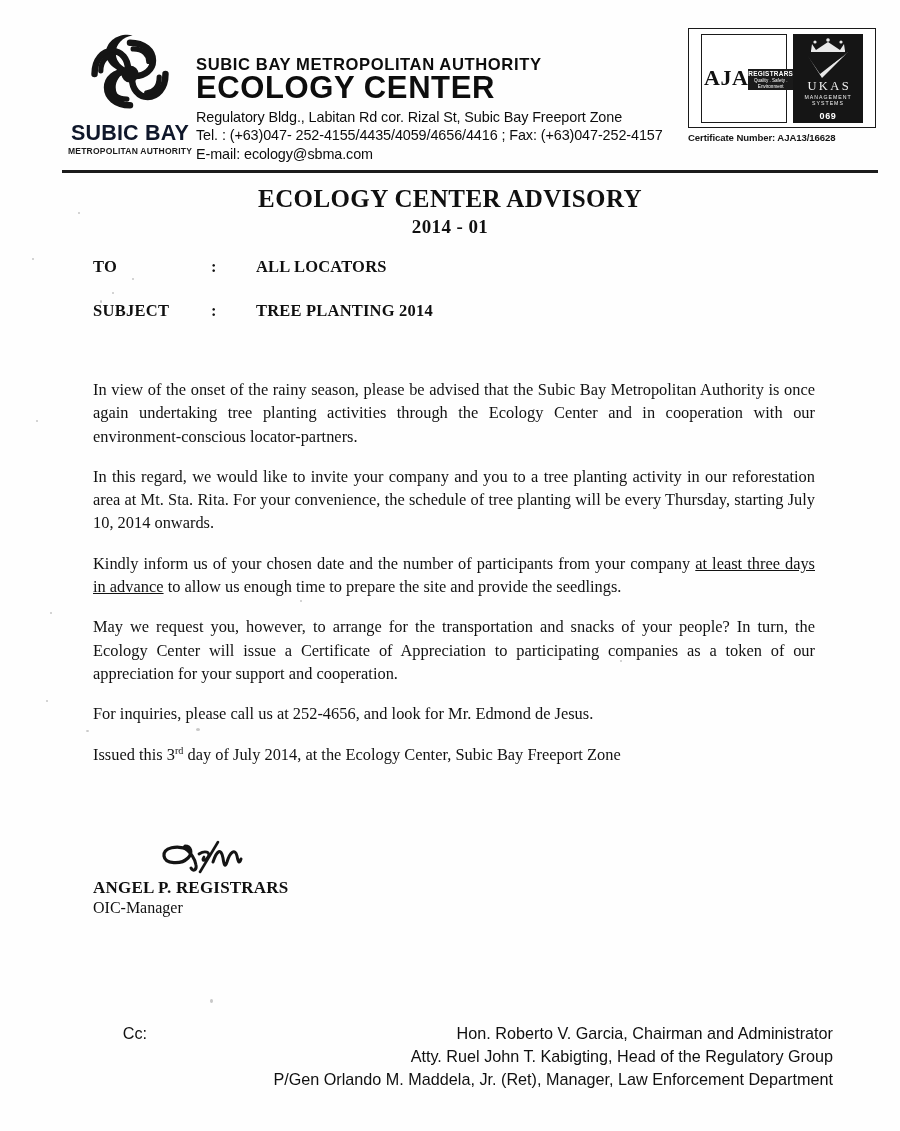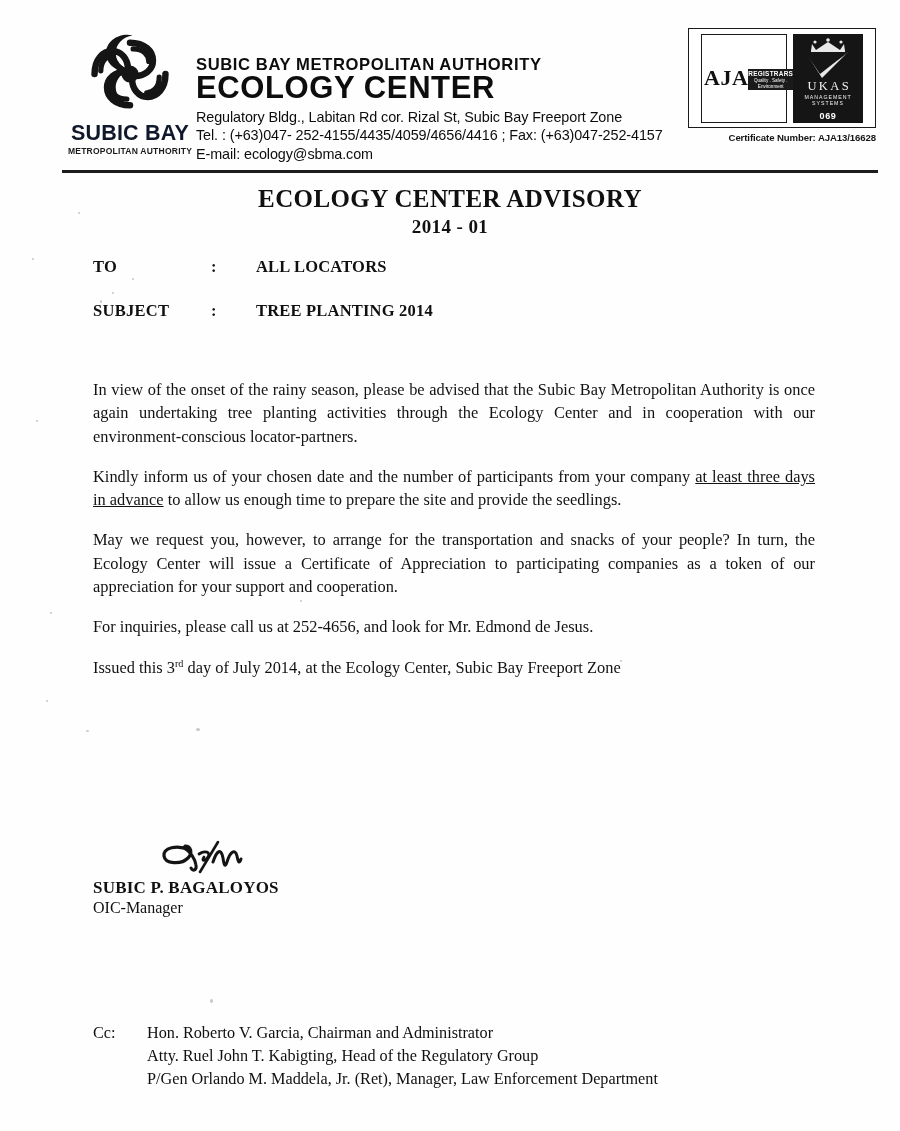--- a/index.html
+++ b/index.html
@@ -186,21 +186,21 @@
   }
   .ukas-num {
     font-family: "Liberation Sans", sans-serif;
     font-size: 9px;
     font-weight: bold;
     letter-spacing: 0.6px;
     margin-top: 4px;
     color: #fff;
   }
   .cert-number {
-    text-align: right;
+    text-align: left;
     font-family: "Liberation Sans", sans-serif;
     font-weight: bold;
     font-size: 9.6px;
     letter-spacing: -0.1px;
     margin-top: 4px;
     color: #151515;
   }
 
   .rule {
     position: absolute;
@@ -289,25 +289,26 @@
     font-size: 16px;
     margin-top: 1px;
   }
 
   
   .cc-block {
     position: absolute;
     left: 93px;
     top: 1022px;
     width: 740px;
-    font-family: Liberation Serif, serif;
+    font-family: Liberation Sans, sans-serif;
     font-size: 16.2px;
     line-height: 1.43;
     display: flex;
     align-items: flex-start;
+    text-align: right;
   }
   .cc-label { flex: 0 0 54px; }
   .cc-list { flex: 1; }
   .cc-list div { line-height: 1.43; }
 
   
   .speck {
     position: absolute;
     background: #9a9a9a;
     border-radius: 50%;
@@ -430,37 +431,38 @@
     </div>
     <div class="meta-row">
       <div class="meta-label">SUBJECT</div>
       <div class="meta-colon">:</div>
       <div class="meta-value">TREE PLANTING 2014</div>
     </div>
   </div>
 
   <div class="body-copy">
     <p>In view of the onset of the rainy season, please be advised that the Subic Bay Metropolitan Authority is once again undertaking tree planting activities through the Ecology Center and in cooperation with our environment-conscious locator-partners.</p>
+    <p>In this regard, we would like to invite your company and you to a tree planting activity in our reforestation area at Mt. Sta. Rita.  For your convenience, the schedule of tree planting will be every Thursday, starting July 10, 2014 onwards.</p>
     <p><span>Kindly inform us of your chosen date and the number of participants from your company </span><span class="u">at least three days in advance</span><span> to allow us enough time to prepare the site and provide the seedlings.</span></p>
     <p>May we request you, however, to arrange for the transportation and snacks of your people?  In turn, the Ecology Center will issue a Certificate of Appreciation to participating companies as a token of our appreciation for your support and cooperation.</p>
     <p class="noj">For inquiries, please call us at 252-4656, and look for Mr. Edmond de Jesus.</p>
     <p class="noj last-para"><span>Issued this 3</span><sup>rd</sup><span> day of July 2014, at the Ecology Center, Subic Bay Freeport Zone</span></p>
   </div>
 
   <div class="sign-block">
     <svg class="signature-svg" viewBox="0 0 130 44" aria-hidden="true">
       <g fill="none" stroke="#141414" stroke-linecap="round" stroke-linejoin="round">
         <path d="M34 18 C 22 12, 8 16, 9 24 C 10 32, 26 33, 33 26 C 38 21, 36 14, 30 14" stroke-width="3.2"></path>
         <path d="M30 16 C 36 21, 40 27, 41 33 C 42 38, 38 40, 36 36" stroke-width="3"></path>
         <path d="M44 22 C 50 18, 56 20, 53 25 C 50 30, 46 29, 49 25" stroke-width="2.8"></path>
         <path d="M63 10 L 45 40" stroke-width="2.6"></path>
         <path d="M58 30 C 62 18, 66 16, 68 26 C 69 33, 70 36, 72 30 C 75 20, 80 16, 82 24 C 83 29, 84 33, 86 27" stroke-width="3"></path>
       </g>
     </svg>
-    <div class="sign-name">SUBIC P. BAGALOYOS</div>
+    <div class="sign-name">ANGEL P. REGISTRARS</div>
     <div class="sign-role">OIC-Manager</div>
   </div>
 
   <div class="cc-block">
     <div class="cc-label">Cc:</div>
     <div class="cc-list">
       <div>Hon. Roberto V. Garcia, Chairman and Administrator</div>
       <div>Atty. Ruel John T. Kabigting, Head of the Regulatory Group</div>
       <div>P/Gen Orlando M. Maddela, Jr. (Ret), Manager, Law Enforcement Department</div>
     </div>

